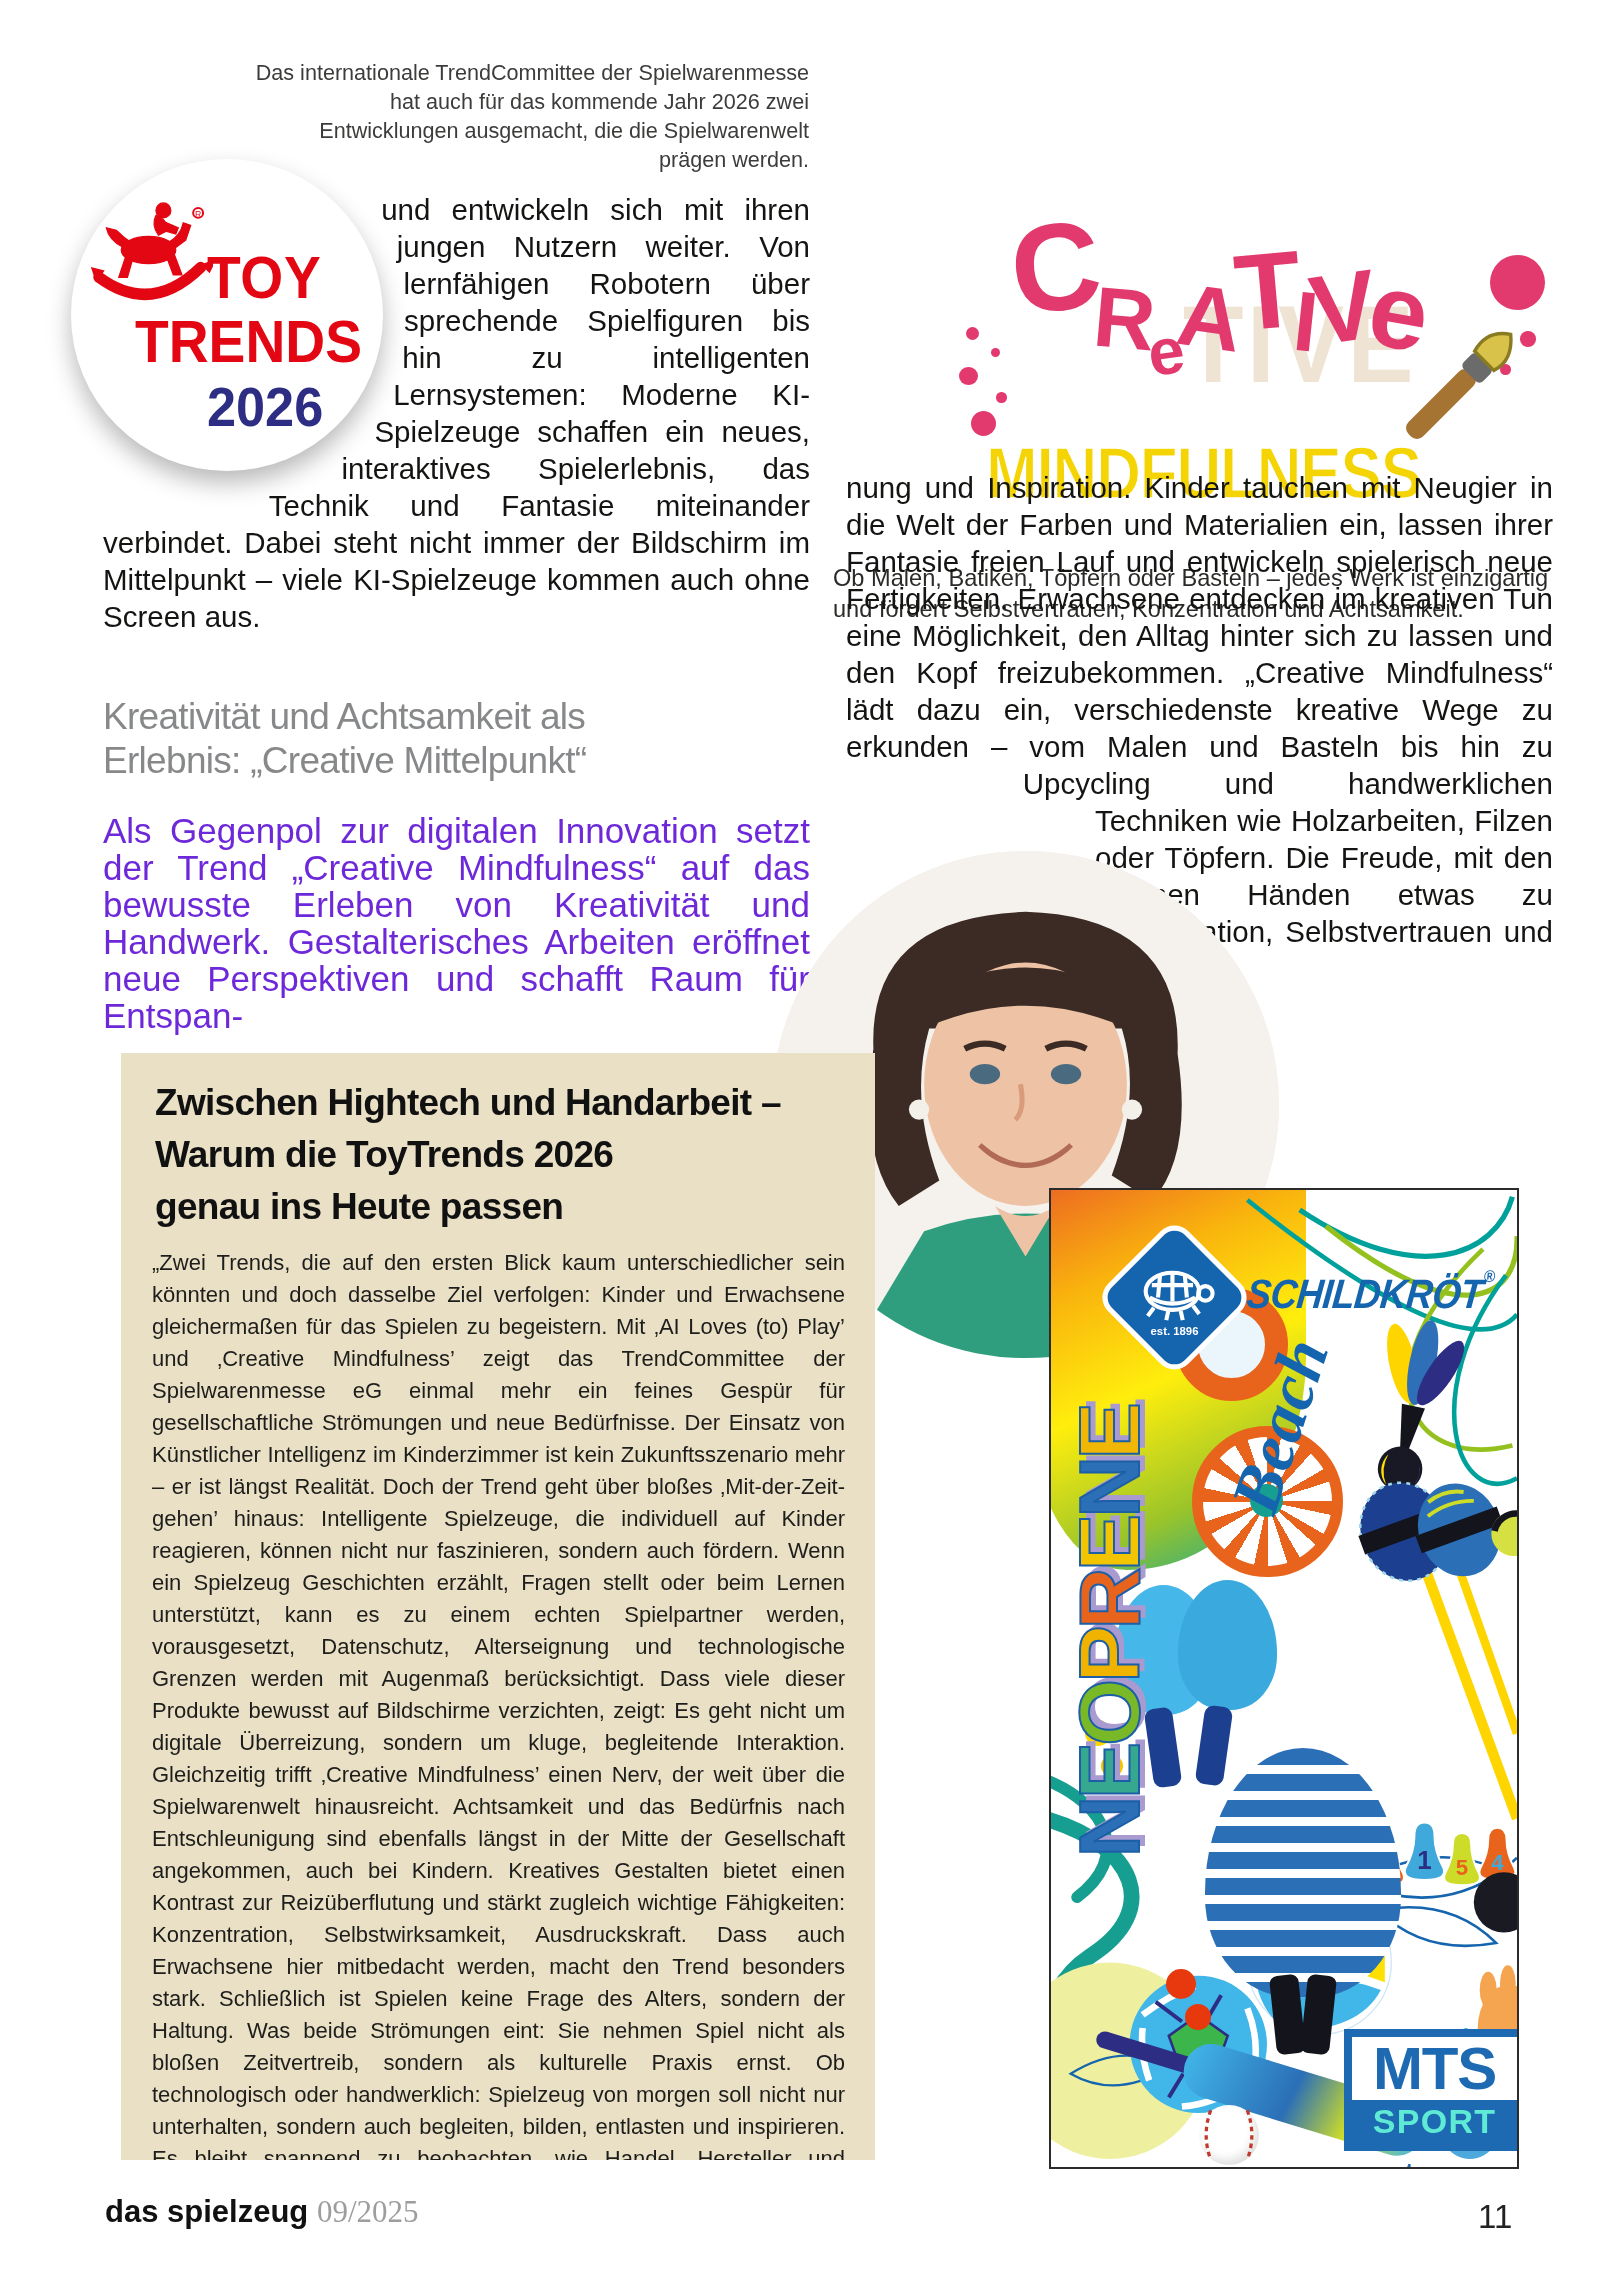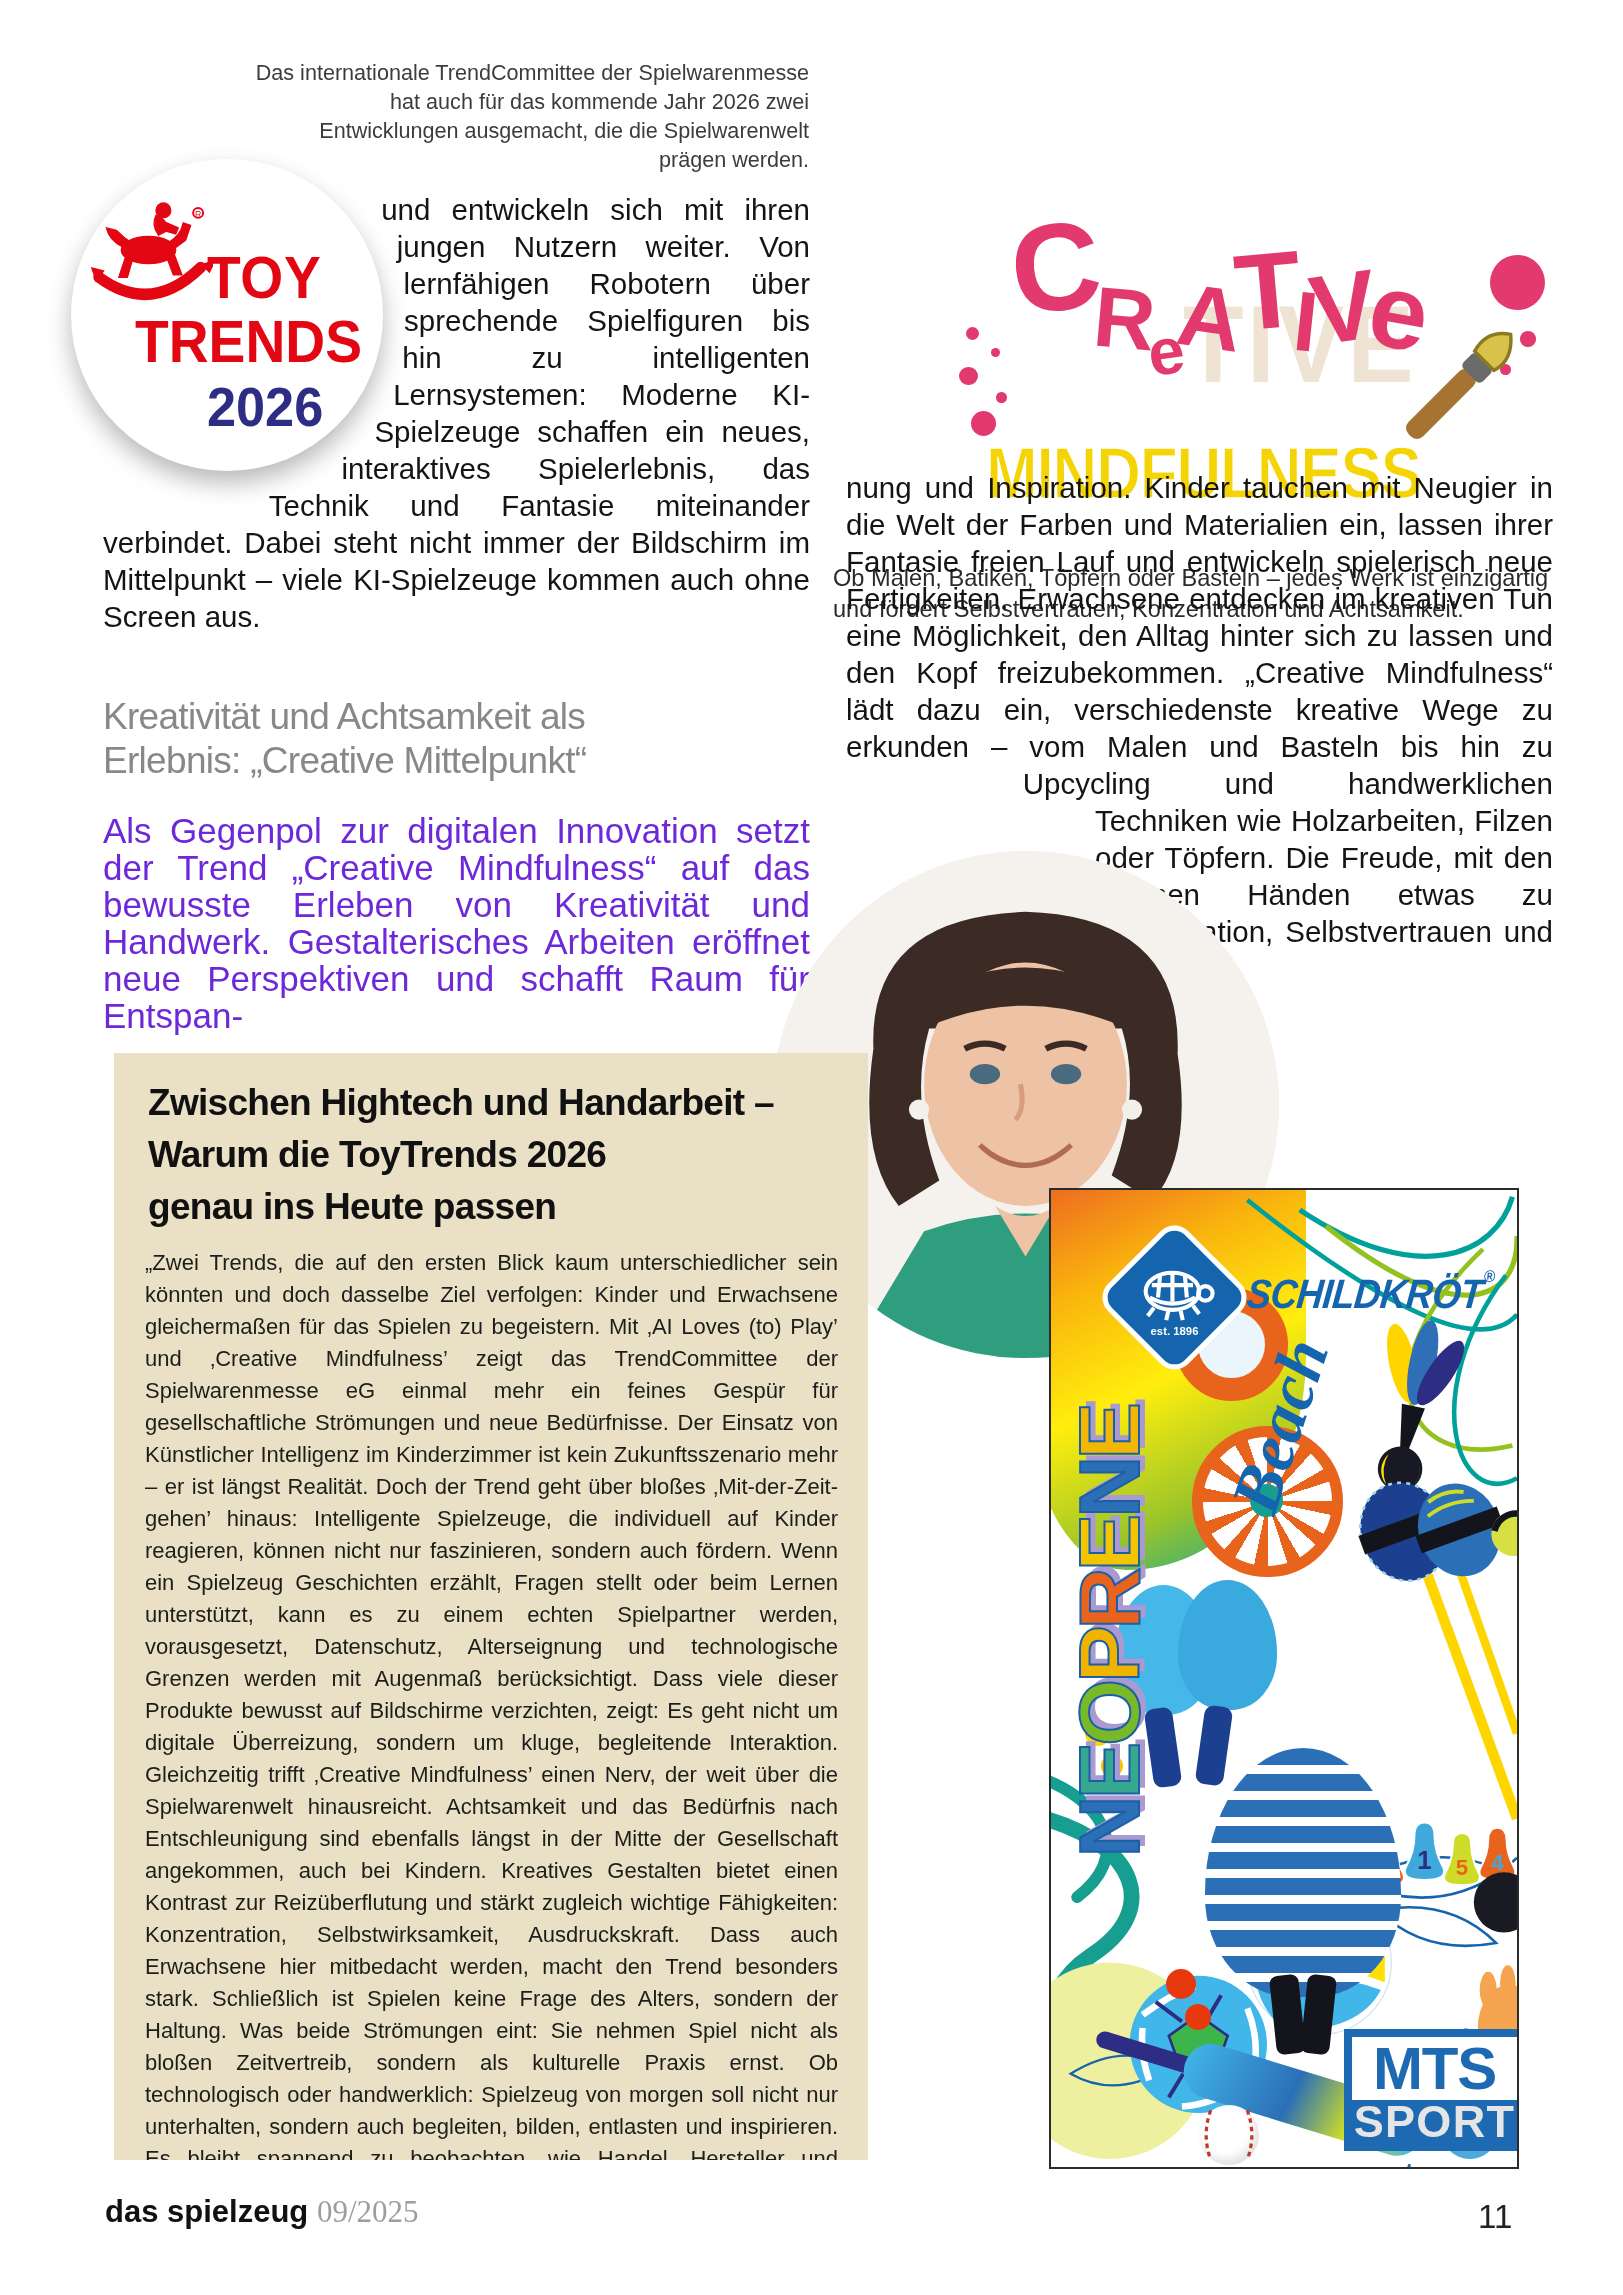--- a/index.html
+++ b/index.html
@@ -47,21 +47,21 @@
   .portrait{position:absolute;left:772px;top:851px;width:507px;height:507px;border-radius:50%;
             overflow:hidden;background:#f4f1ee;}
   .portrait-caption{position:absolute;left:1335px;top:1219px;font-size:26px;line-height:35px;
                     color:#2a2a28;}
   
   .nach{position:absolute;left:145px;top:979px;width:458px;height:72px;}
   .nach svg{position:absolute;left:0;top:0;}
   .nach .lbl{position:absolute;left:73px;top:11.8px;font-weight:bold;font-size:39px;
              letter-spacing:-0.7px;}
   
-  .ibox{position:absolute;left:114px;top:1053px;width:754px;height:1107px;background:#e9e0c5;
+  .ibox{position:absolute;left:121px;top:1053px;width:754px;height:1107px;background:#e9e0c5;
         overflow:hidden;}
   .ibox .title{position:absolute;left:34px;top:23.6px;width:681px;font-weight:bold;
                font-size:37px;line-height:52px;letter-spacing:-0.7px;color:#111;}
   .ibox .quote{position:absolute;left:31px;top:194px;width:693px;font-size:22px;
                line-height:32px;text-align:justify;color:#1d1d1b;}
   
   .ad{position:absolute;left:1049px;top:1188px;width:466px;height:977px;background:#ffffff;
       border:2px solid #2b2b2b;overflow:hidden;}
   .ad-blob{position:absolute;left:-19.6px;top:-26px;width:275px;height:406px;z-index:0;
       background:linear-gradient(155deg,#e94e1b 0%,#f9b000 28%,#ffed00 52%,#95c11f 78%,#00a19a 100%);
@@ -97,21 +97,21 @@
         background:repeating-linear-gradient(180deg,#2b6fb7 0 17px,#ffffff 17px 26px);}
   .bat{left:46px;top:814px;width:367px;height:65px;transform:rotate(17deg);
         transform-origin:left center;}
   .bat .grip{position:absolute;left:0;top:25px;width:105px;height:17px;background:#2d2e83;
         border-radius:8.5px;}
   .bat .body{position:absolute;left:92px;top:5.2px;width:249px;height:55px;border-radius:27.5px;
         background:linear-gradient(100deg,#41b6e8 0%,#2b6fb7 45%,#cddc29 70%,#41b6e8 100%);}
   .mts{position:absolute;left:293px;top:839px;width:165px;z-index:3;border:8.5px solid #1d6ab2;
        background:#ffffff;text-align:center;}
   .mts .m1{font-weight:900;font-size:60px;line-height:63px;color:#1d6ab2;letter-spacing:-1.3px;}
-  .mts .m2{font-weight:900;font-size:45px;line-height:43px;color:#e5e5e5;background:#1d6ab2;
+  .mts .m2{font-weight:900;font-size:34px;line-height:43px;color:#5eead4;background:#1d6ab2;
            letter-spacing:1.3px;}
   .mts-url{position:absolute;left:264px;top:967px;z-index:3;font-weight:bold;font-size:26px;
            color:#1d6ab2;}
   
   .footer-left{position:absolute;left:105px;top:2194px;font-size:31px;}
   .footer-left .mag{font-weight:bold;color:#111;}
   .footer-left .iss{font-family:"Liberation Serif",serif;color:#9d9d9c;}
   .pagenum{position:absolute;left:1478px;top:2198px;font-size:33px;color:#222;}
 </style>
 </head>

